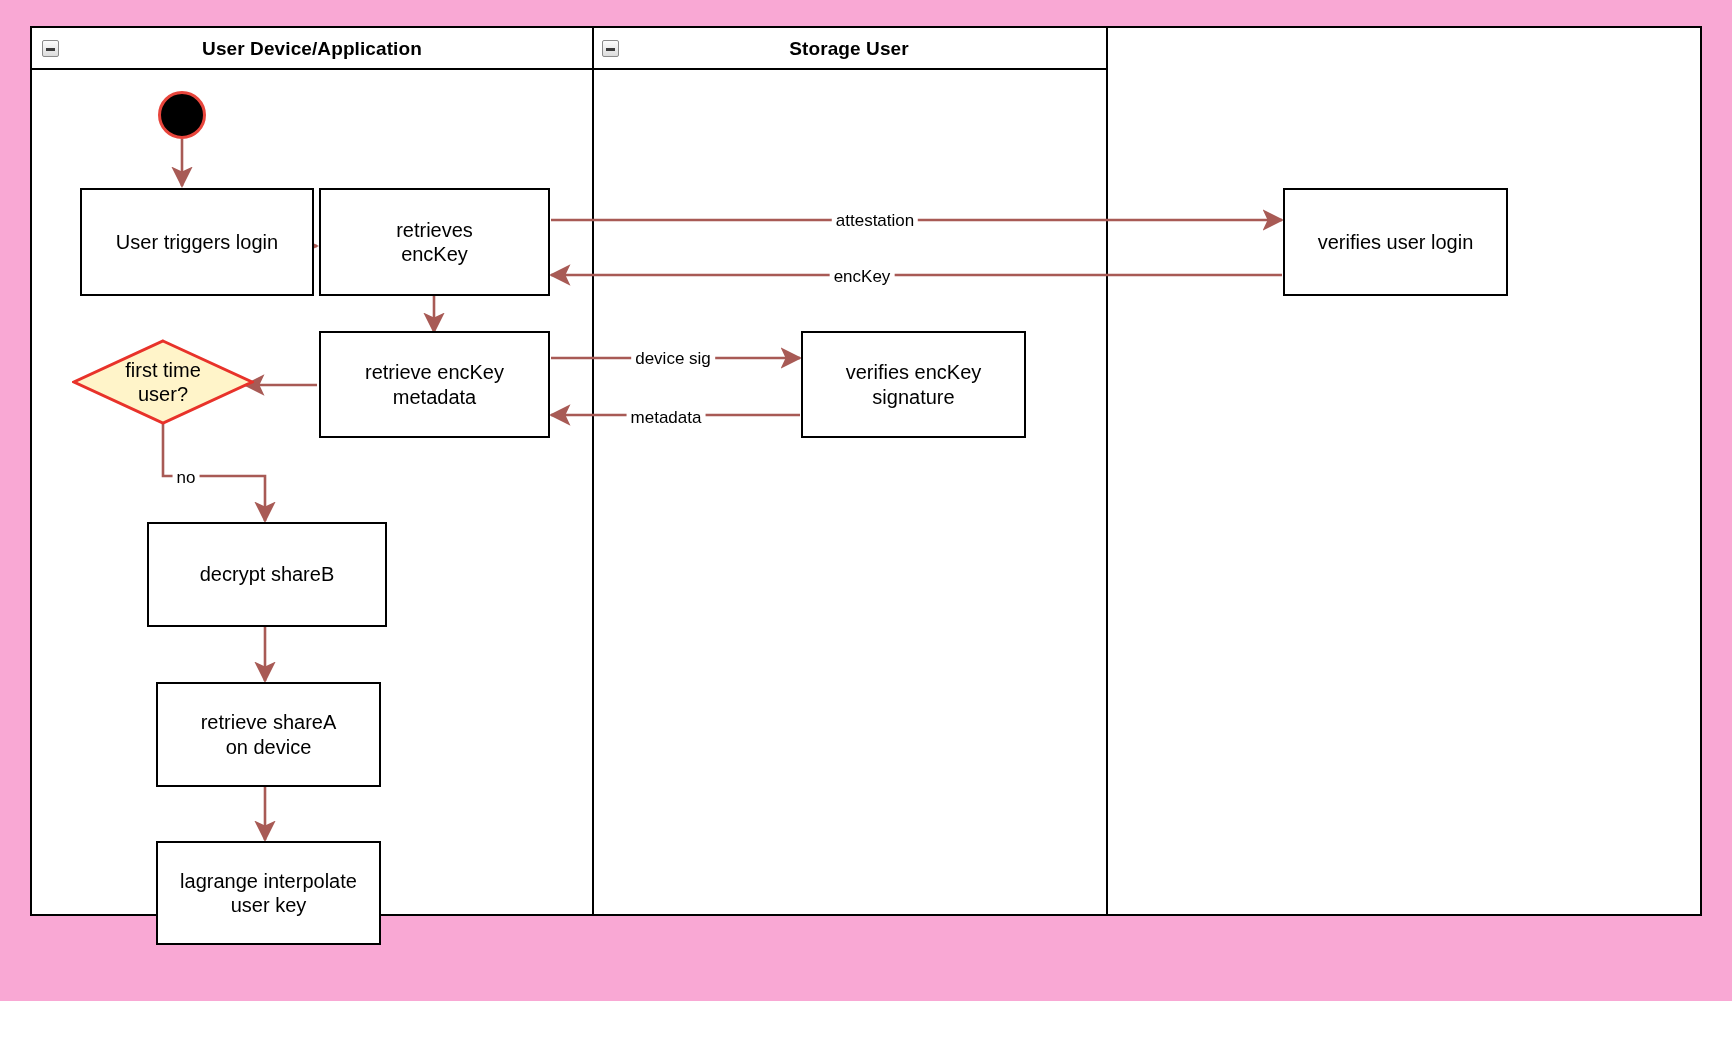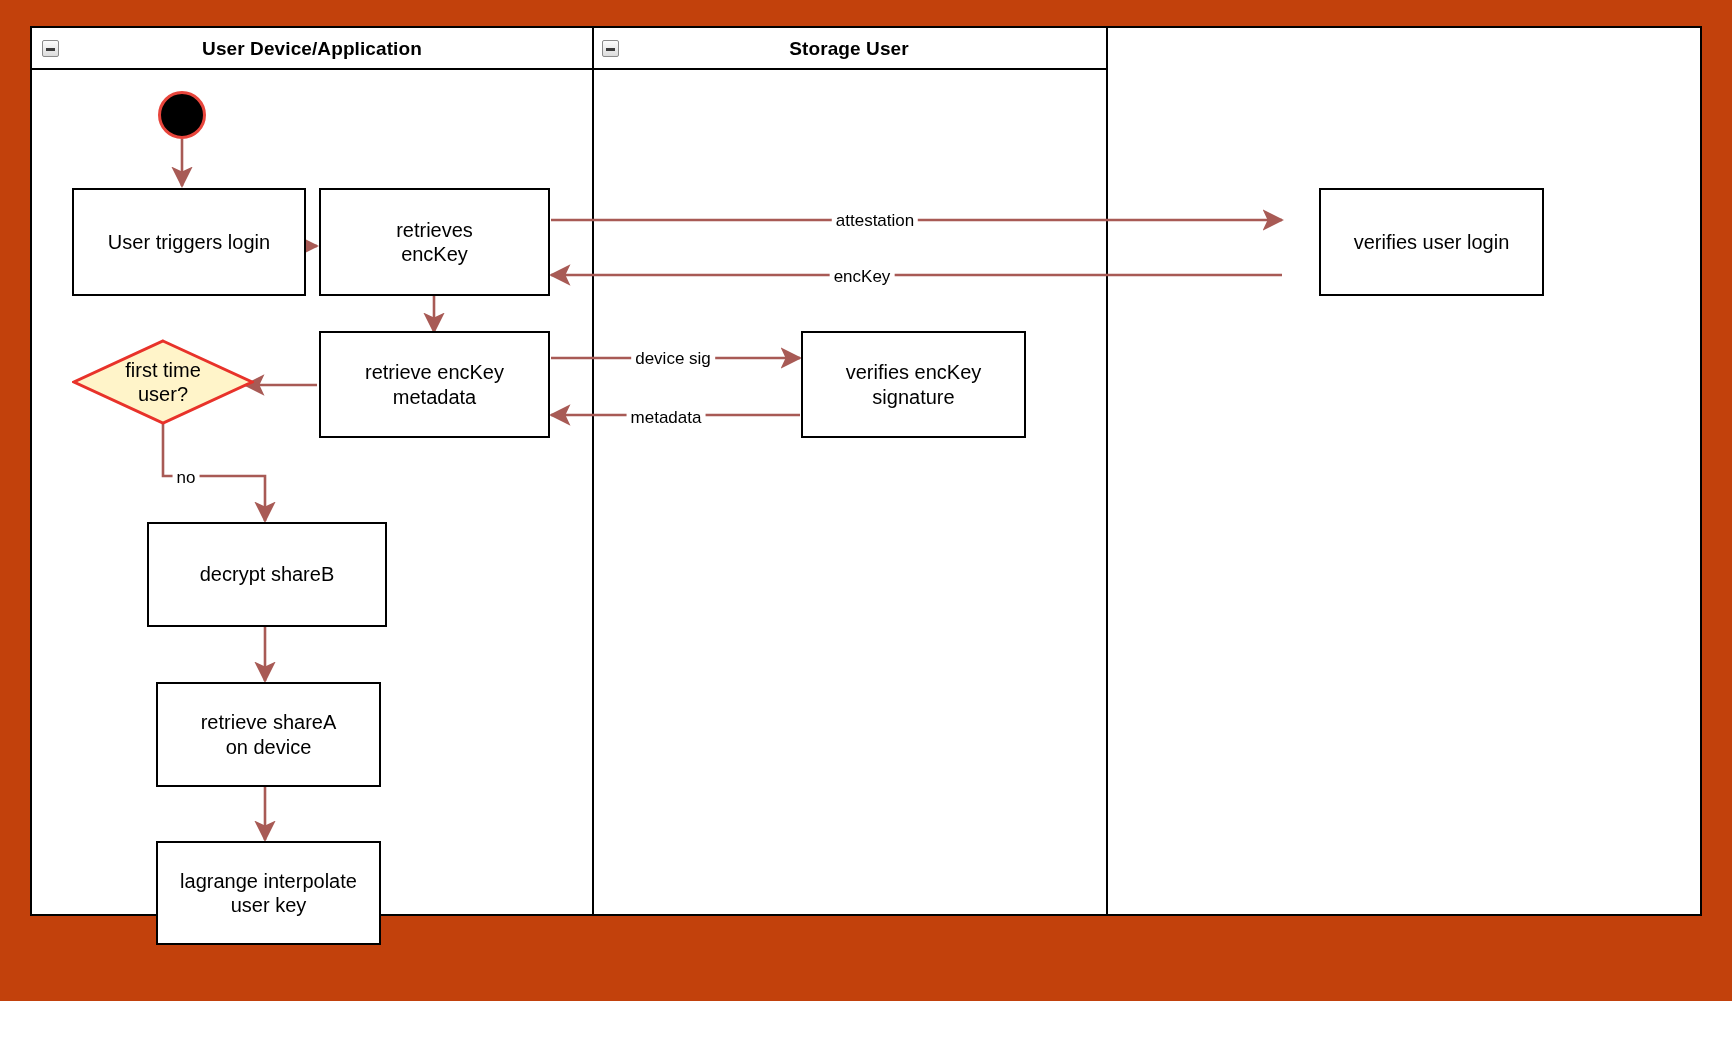--- a/index.html
+++ b/index.html
@@ -6,21 +6,21 @@
   html, body {
     margin: 0;
     padding: 0;
     background: #ffffff;
     font-family: "Liberation Sans", sans-serif;
   }
   #canvas {
     position: relative;
     width: 1732px;
     height: 1001px;
-    background: #c2410c;
+    background: #f9a8d4;
     overflow: hidden;
   }
 
   
   .pool {
     position: absolute;
     left: 30px;
     top: 26px;
     width: 1672px;
     height: 890px;
@@ -213,21 +213,21 @@
   </svg>
 
   <div class="edge-label" style="left:875px; top:220px;">attestation</div>
   <div class="edge-label" style="left:862px; top:276px;">encKey</div>
   <div class="edge-label" style="left:673px; top:358px;">device sig</div>
   <div class="edge-label" style="left:666px; top:417px;">metadata</div>
   <div class="edge-label" style="left:186px; top:477px;">no</div>
 
   <div class="start-node" style="left:158px; top:91px;"></div>
 
-  <div class="node" style="left:72px; top:188px; width:234px; height:108px;">User triggers login</div>
+  <div class="node" style="left:80px; top:188px; width:234px; height:108px;">User triggers login</div>
 
   <div class="node" style="left:319px; top:188px; width:231px; height:108px;">retrieves
 encKey</div>
 
   <div class="node" style="left:319px; top:331px; width:231px; height:107px;">retrieve encKey
 metadata</div>
 
   <div class="diamond-wrap" style="left:72px; top:339px; width:182px; height:86px;">
     <svg width="182" height="86" viewBox="0 0 182 86">
       <polygon points="91,2 180,43 91,84 2,43" fill="#fff4c9" stroke="#e8322a" stroke-width="3"></polygon>
@@ -240,15 +240,15 @@
 
   <div class="node" style="left:156px; top:841px; width:225px; height:104px;">lagrange interpolate
 user key</div>
 
   <div class="node" style="left:156px; top:682px; width:225px; height:105px;">retrieve shareA
 on device</div>
 
   <div class="node" style="left:801px; top:331px; width:225px; height:107px;">verifies encKey
 signature</div>
 
-  <div class="node" style="left:1283px; top:188px; width:225px; height:108px;margin-left:36px;">verifies user login</div>
+  <div class="node" style="left:1283px; top:188px; width:225px; height:108px;">verifies user login</div>
 
 </div>
 
 </body></html>

